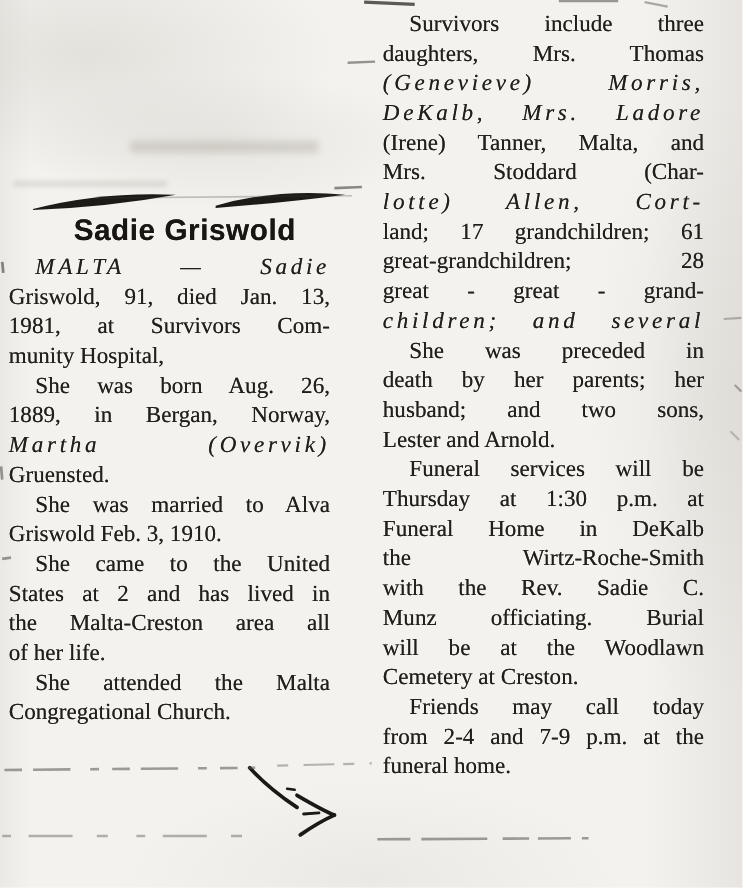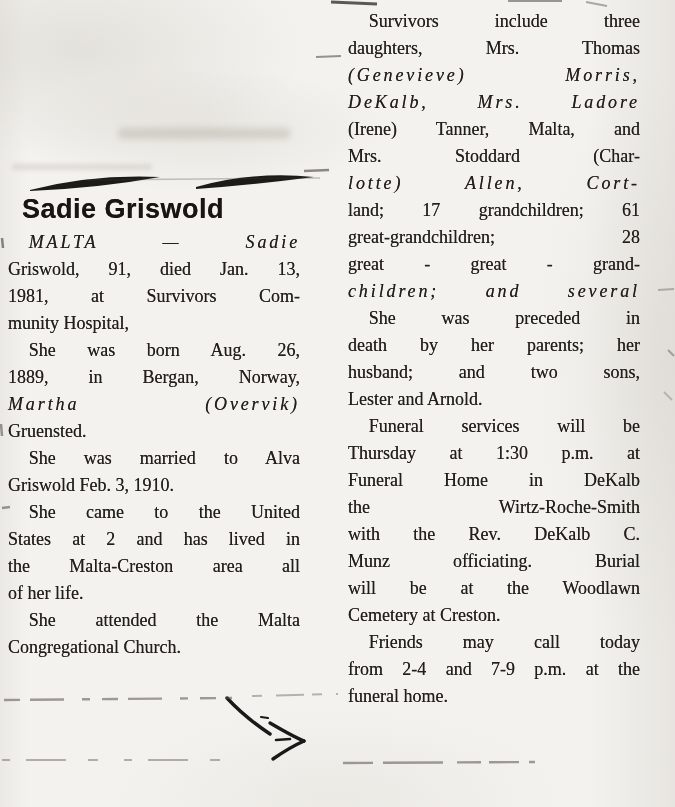--- a/index.html
+++ b/index.html
@@ -17,33 +17,33 @@
       radial-gradient(ellipse 260px 90px at 30% 16%, rgba(185,182,175,0.22), rgba(185,182,175,0) 70%),
       radial-gradient(ellipse 180px 420px at 98% 45%, rgba(198,195,188,0.25), rgba(198,195,188,0) 70%),
       radial-gradient(ellipse 300px 120px at 50% 99%, rgba(200,197,190,0.20), rgba(200,197,190,0) 75%),
       linear-gradient(90deg, rgba(180,177,170,0.14) 0, rgba(180,177,170,0) 4%, rgba(180,177,170,0) 87%, rgba(180,177,170,0.20) 100%);
     color: #211e1b;
   }
   .headline {
     position: absolute;
     left: 22px; top: 194px; width: 292px;
     margin: 0;
-    text-align: left;
+    text-align: center;
     font-family: "Liberation Sans", "DejaVu Sans", sans-serif;
     font-weight: bold;
     font-size: 27px;
     line-height: 30px;
     letter-spacing: 0.5px;
     color: #181512;
     text-shadow: 0 0 0.5px rgba(24,21,18,0.8);
   }
   .col {
     position: absolute;
     width: 292px;
-    font-size: 18px;
+    font-size: 21px;
     line-height: 27px;
     text-shadow: 0 0 0.45px rgba(30,27,24,0.75);
   }
   .col-left  { left: 8px;  top: 229px; }
   .col-right { left: 348px; top: 8px;  }
   .para { margin: 0; }
   .line {
     text-align: justify;
     text-align-last: justify;
     text-justify: inter-word;
@@ -128,21 +128,21 @@
         <div class="line indent">She was preceded in</div>
         <div class="line">death by her parents; her</div>
         <div class="line">husband; and two sons,</div>
         <div class="line end">Lester and Arnold.</div>
       </div>
       <div class="para">
         <div class="line indent">Funeral services will be</div>
         <div class="line">Thursday at 1:30 p.m. at</div>
         <div class="line">Funeral Home in DeKalb</div>
         <div class="line">the Wirtz-Roche-Smith</div>
-        <div class="line">with the Rev. DeKalb C.</div>
+        <div class="line">with the Rev. Sadie C.</div>
         <div class="line">Munz officiating. Burial</div>
         <div class="line">will be at the Woodlawn</div>
         <div class="line end">Cemetery at Creston.</div>
       </div>
       <div class="para">
         <div class="line indent">Friends may call today</div>
         <div class="line">from 2-4 and 7-9 p.m. at the</div>
         <div class="line end">funeral home.</div>
       </div>
     </div>

